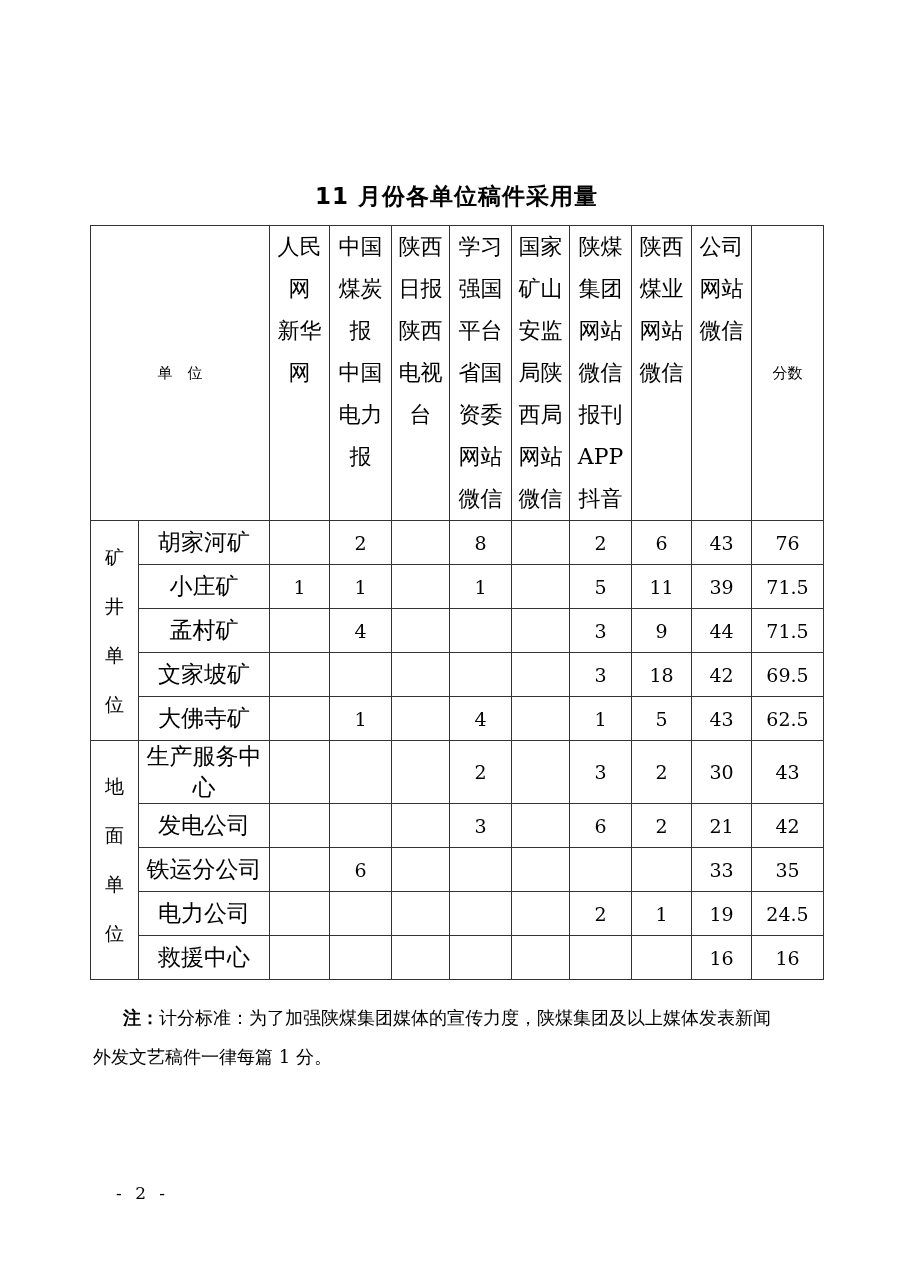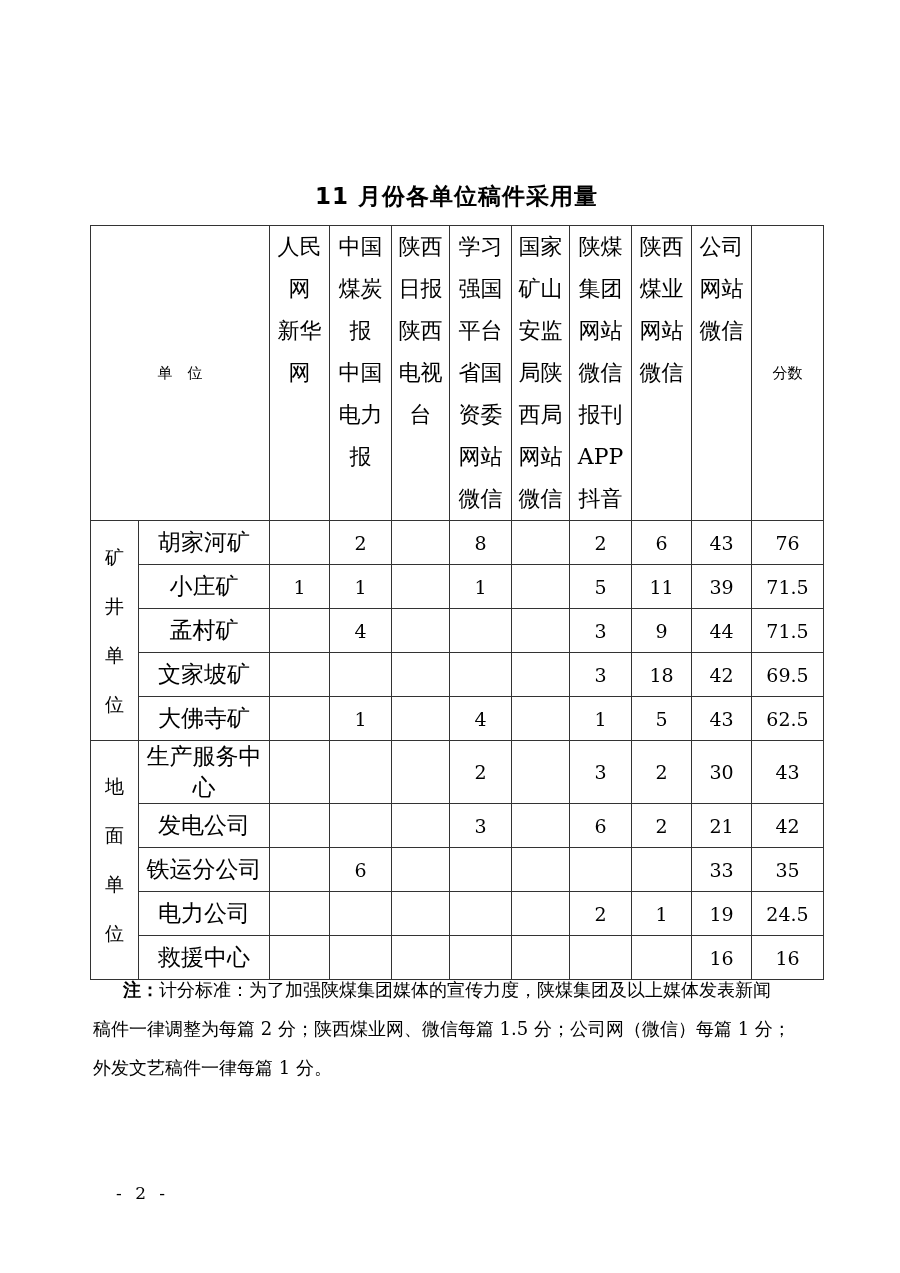--- a/index.html
+++ b/index.html
@@ -65,21 +65,21 @@
     vertical-align: middle;
     font-size: 23px;
   }
   td.val-cell, td.score-cell {
     vertical-align: middle;
     font-size: 19px;
   }
   .note {
     position: absolute;
     left: 93px;
-    top: 970px;
+    top: 998px;
     width: 733px;
     font-size: 18px;
   }
   .note p {
     line-height: 39px;
   }
   .note p.first { text-indent: 30px; }
   .note .note-label { font-weight: bold; }
   .footer-pagenum {
     position: absolute;
@@ -286,19 +286,18 @@
         <td class="val-cell"></td>
         <td class="val-cell"></td>
         <td class="val-cell">16</td>
         <td class="score-cell">16</td>
       </tr>
     </tbody>
   </table>
 
   <div class="note">
     <p class="first"><span class="note-label">注：</span><span>计分标准：为了加强陕煤集团媒体的宣传力度，陕煤集团及以上媒体发表新闻</span></p>
-    <p>稿件一律调整为每篇 2 分；陕西煤业网、微信每篇 1.5 分；公司网（微信）每篇 1 分；</p>
     <p>外发文艺稿件一律每篇 1 分。</p>
   </div>
 
   <div class="footer-pagenum">- 2 -</div>
 
 </div>
 
 </body></html>

